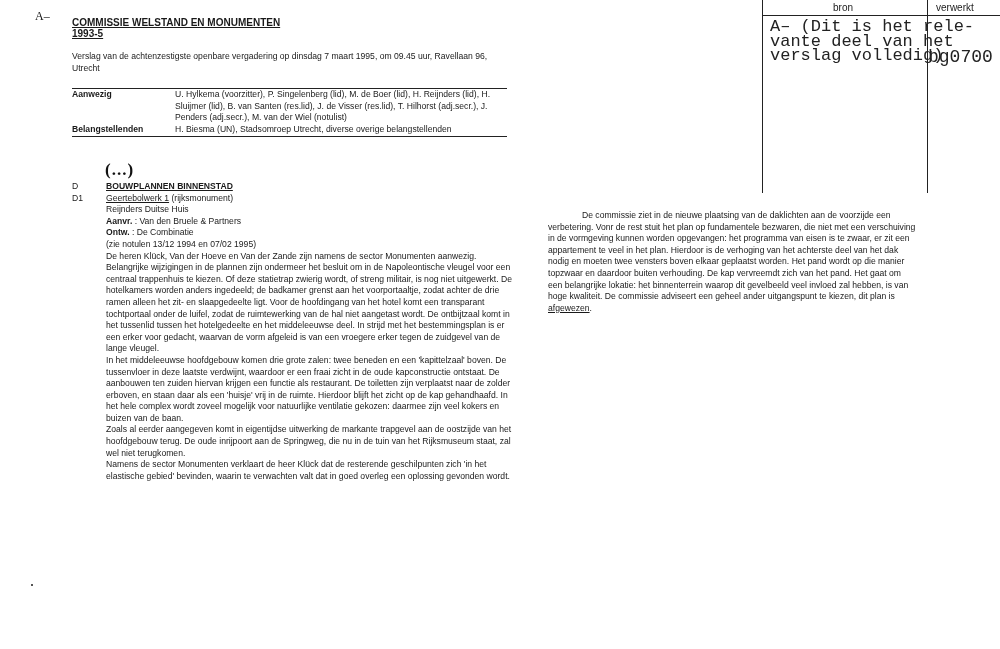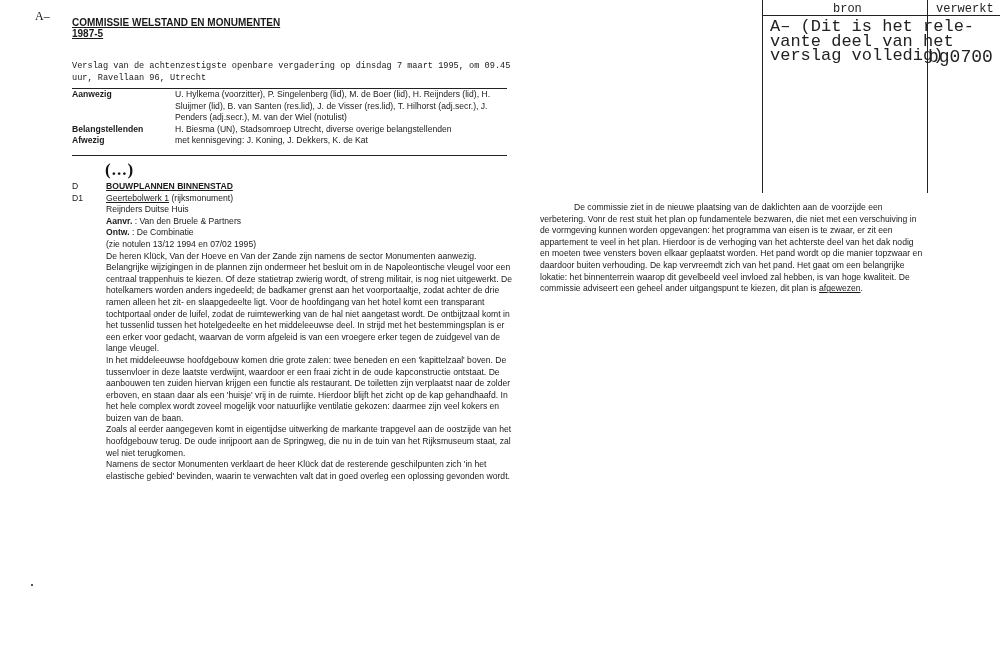--- a/index.html
+++ b/index.html
@@ -5,63 +5,59 @@
     html, body { margin: 0; padding: 0; background: #ffffff; }
     body { width: 1000px; height: 649px; position: relative; overflow: hidden; color: #111; font-family: "Liberation Sans", "DejaVu Sans", sans-serif; }
     .abs { position: absolute; }
     .sans { font-family: "Liberation Sans", "DejaVu Sans", sans-serif; font-size: 8.6px; line-height: 11.6px; color: #1a1a1a; }
     .mono { font-family: "Liberation Mono", "DejaVu Sans Mono", monospace; }
     .bold { font-weight: bold; }
     .ul { text-decoration: underline; }
     .margin-mark { left: 35px; top: 9px; font-family: "Liberation Serif", "DejaVu Serif", serif; font-size: 12px; }
     .heading { left: 72px; top: 17px; }
     .heading div { font-weight: bold; text-decoration: underline; font-size: 10px; line-height: 11px; }
-    .intro { left: 72px; top: 61px; width: 440px; font-family: Liberation Mono, monospace; }
-    .att-table { left: 72px; top: 88px; width: 435px; border-top: 1.5px solid #222; border-bottom: 1.5px solid #222; padding: 0 0 8px 0; }
+    .intro { left: 72px; top: 51px; width: 440px; }
+    .att-table { left: 72px; top: 88px; width: 435px; border-top: 1.5px solid #222; border-bottom: 1.5px solid #222; padding: 0 0 1px 0; }
     .att-row { display: flex; }
     .att-label { width: 103px; font-weight: bold; flex-shrink: 0; }
     .att-value { flex: 1; }
     .ellipsis { left: 105px; top: 160px; font-family: "Liberation Serif", "DejaVu Serif", serif; font-size: 17px; font-weight: bold; letter-spacing: 1px; }
     .section { left: 72px; top: 181px; width: 440px; }
     .sec-row { display: flex; }
     .sec-code { width: 34px; flex-shrink: 0; }
     .sec-body { flex: 1; }
     .right-text { left: 532px; top: 194px; width: 400px; }
-    .right-text p { margin: 8px; text-indent: 34px; }
+    .right-text p { margin: 16px; text-indent: 34px; }
     .vline { position: absolute; width: 1px; background: #222; top: 0; height: 193px; }
     .hline { position: absolute; height: 1px; background: #222; left: 762px; width: 238px; top: 15px; }
-    .col-head { position: absolute; top: 2px; font-family: Liberation Mono, monospace; font-size: 12px; color: #222; text-align: center; }
+    .col-head { position: absolute; top: 2px; font-family: Liberation Sans, sans-serif; font-size: 10px; color: #222; text-align: center; }
     .bron-note { left: 770px; top: 20px; font-size: 17px; line-height: 14.5px; color: #222; white-space: pre; }
     .verwerkt-note { left: 928px; top: 50px; font-size: 18px; line-height: 14.5px; color: #222; }
     .speck { left: 31px; top: 584px; width: 2px; height: 2px; background: #555; }
   </style>
 </head>
 <body>
 
 <div class="abs margin-mark">A–</div>
 
 <div class="abs heading sans">
   <div>COMMISSIE WELSTAND EN MONUMENTEN</div>
-  <div>1987-5</div>
+  <div>1993-5</div>
 </div>
 
 <div class="abs intro sans">Verslag van de achtenzestigste openbare vergadering op dinsdag 7 maart 1995, om 09.45 uur, Ravellaan 96, Utrecht</div>
 
 <div class="abs att-table sans">
   <div class="att-row">
     <div class="att-label">Aanwezig</div>
     <div class="att-value">U. Hylkema (voorzitter), P. Singelenberg (lid), M. de Boer (lid), H. Reijnders (lid), H. Sluijmer (lid), B. van Santen (res.lid), J. de Visser (res.lid), T. Hilhorst (adj.secr.), J. Penders (adj.secr.), M. van der Wiel (notulist)</div>
   </div>
   <div class="att-row">
     <div class="att-label">Belangstellenden</div>
     <div class="att-value">H. Biesma (UN), Stadsomroep Utrecht, diverse overige belangstellenden</div>
-  </div>
-  <div class="att-row">
-    <div class="att-label">Afwezig</div>
-    <div class="att-value">met kennisgeving: J. Koning, J. Dekkers, K. de Kat</div>
   </div>
 </div>
 
 <div class="abs ellipsis">(...)</div>
 
 <div class="abs section sans">
   <div class="sec-row">
     <div class="sec-code">D</div>
     <div class="sec-body bold ul">BOUWPLANNEN BINNENSTAD</div>
   </div>

